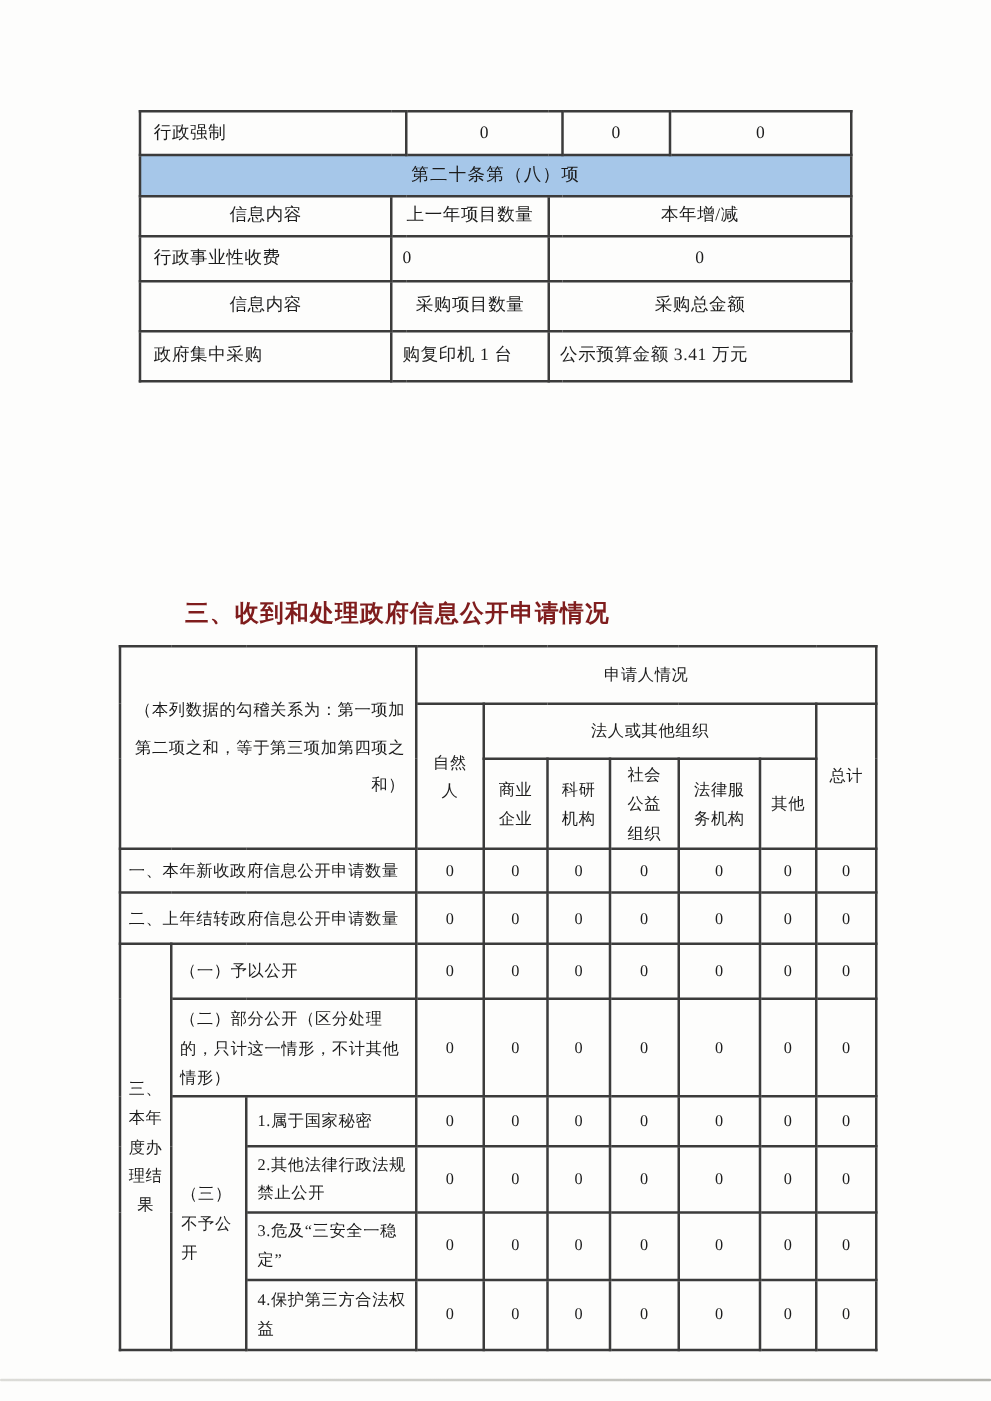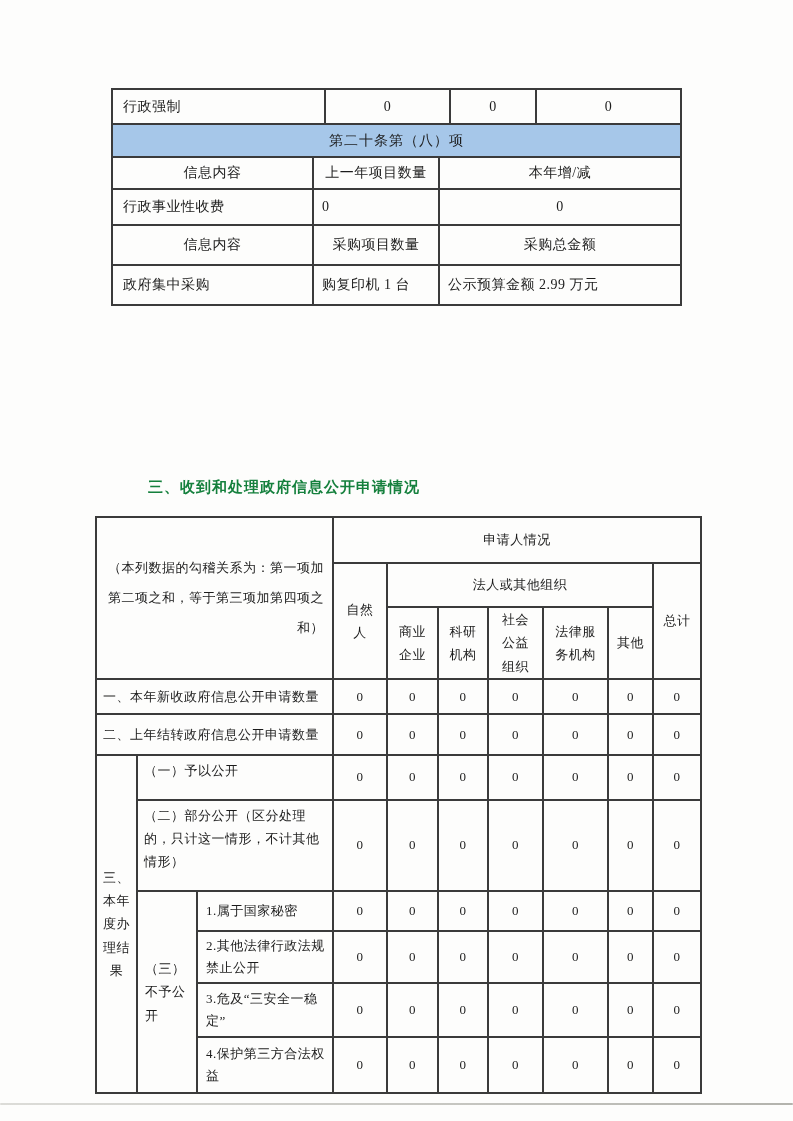--- a/index.html
+++ b/index.html
@@ -23,33 +23,33 @@
   .t1 .left6 { text-align:left; padding-left:8px; }
   .t1 .center{ text-align:center; }
   .t1 .banner{
     background:var(--banner-blue,#a6c7e9);
     text-align:center; letter-spacing:1px;
   }
 
   
   .sec-title {
     position:absolute; left:148px; top:478px; width:560px;
-    font-size:15px; font-weight:700; letter-spacing:1px;
-    color:#15803d;
+    font-size:19px; font-weight:700; letter-spacing:1px;
+    color:#7f1d1d;
     font-family:Liberation Mono, monospace;
   }
 
   
   .t2 { position:absolute; left:95px; top:516px; width:605px; }
   .t2 .center { text-align:center; }
   .t2 .note {
     text-align:right; padding:0 8px; line-height:2.3; word-break:break-all;
   }
   .t2 .rowlab  { text-align:left; padding-left:6px; }
-  .t2 .rowlab2 { text-align:left; padding:3px 4px 16px 6px; word-break:break-all; line-height:1.8; }
+  .t2 .rowlab2 { text-align:left; padding:3px 4px 3px 6px; word-break:break-all; line-height:1.8; }
   .t2 .sublab  { text-align:left; padding:3px 4px 3px 8px; word-break:break-all; line-height:1.7;margin-top:12px; }
   .t2 .wrapspan{ display:inline-block; width:2.3em; word-break:break-all; line-height:1.8; text-align:center; vertical-align:middle; }
   .t2 .wrapspan3{ display:inline-block; width:3.4em; word-break:break-all; line-height:1.8; text-align:left; vertical-align:middle; }
   .t2 .v { text-align:center; }
 
   
   .scan-line {
     position:absolute; left:0; top:1103px; width:793px; height:2px;
     background:linear-gradient(to right,#dcdcd8 0%,#c7c7c2 55%,#b3b3ad 100%);
     border-radius:1px;
@@ -90,21 +90,21 @@
       <td colspan="3" class="center">0</td>
     </tr>
     <tr style="height:40px">
       <td class="center">信息内容</td>
       <td colspan="2" class="center">采购项目数量</td>
       <td colspan="3" class="center">采购总金额</td>
     </tr>
     <tr style="height:40px">
       <td class="left">政府集中采购</td>
       <td colspan="2" class="left6">购复印机 1 台</td>
-      <td colspan="3" class="left6">公示预算金额 2.99 万元</td>
+      <td colspan="3" class="left6">公示预算金额 3.41 万元</td>
     </tr>
   </tbody>
     </table>
 
   <div class="sec-title">三、收到和处理政府信息公开申请情况</div>
 
   <table class="t2">
     <colgroup>
       <col style="width:41px">
         <col style="width:60px">

